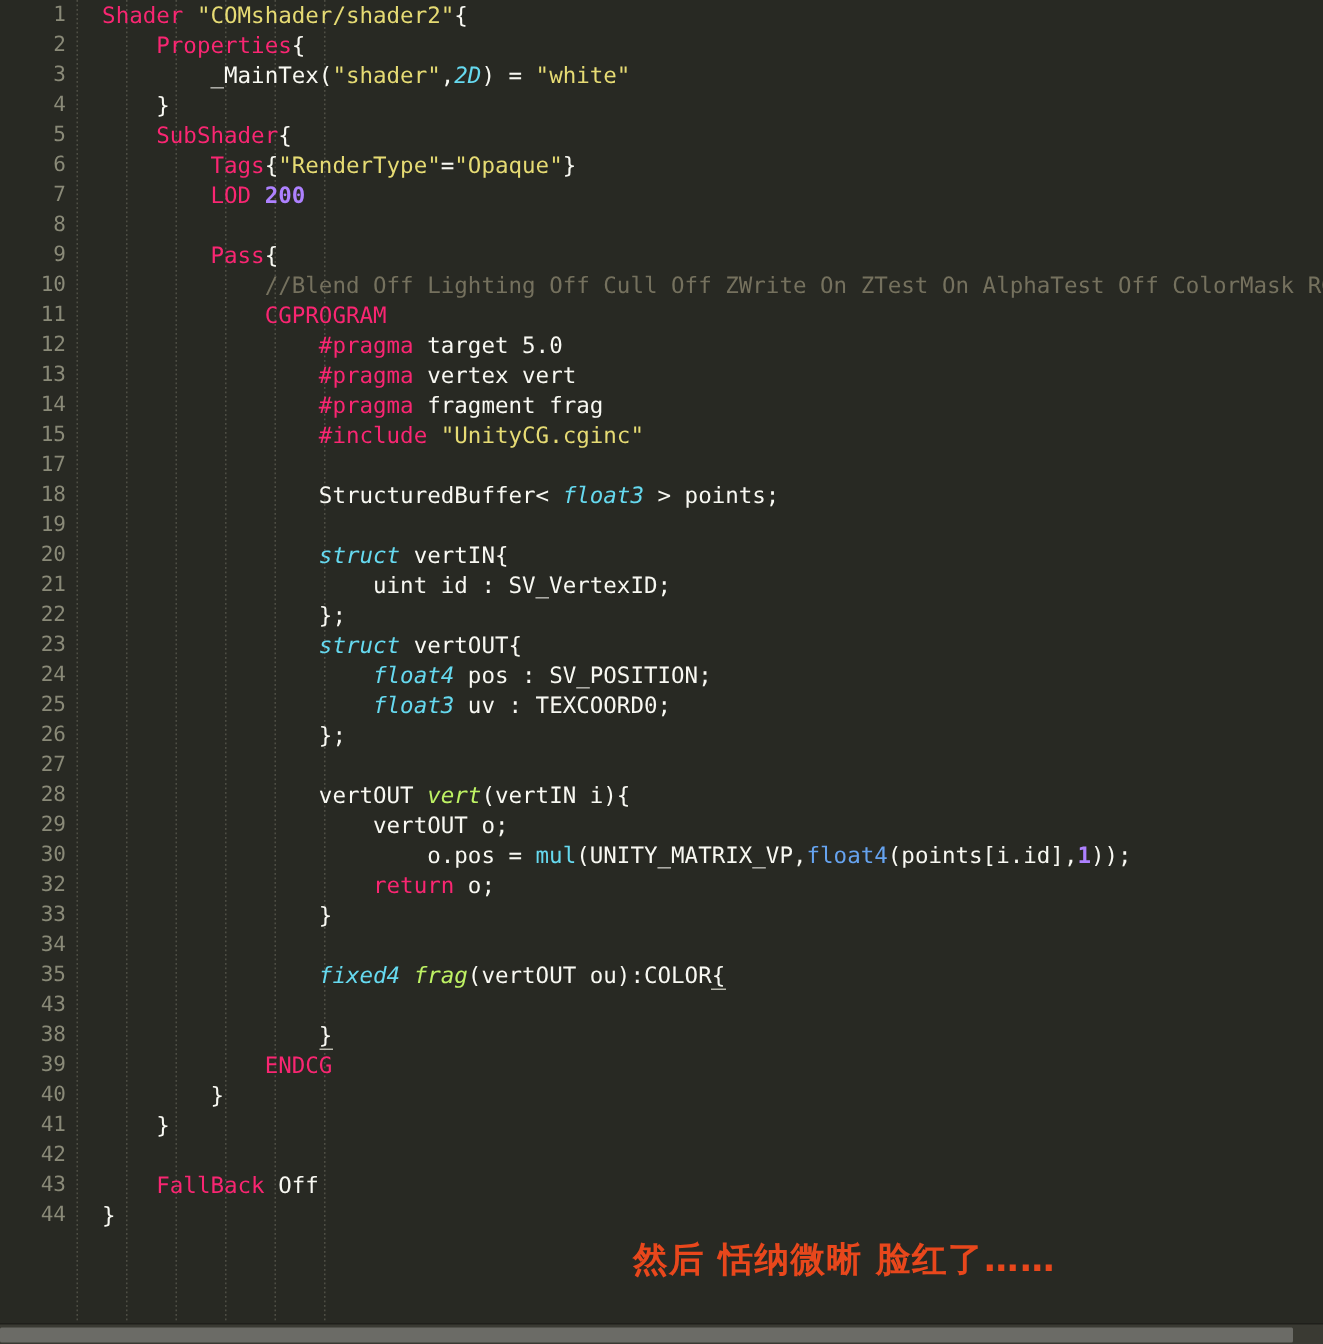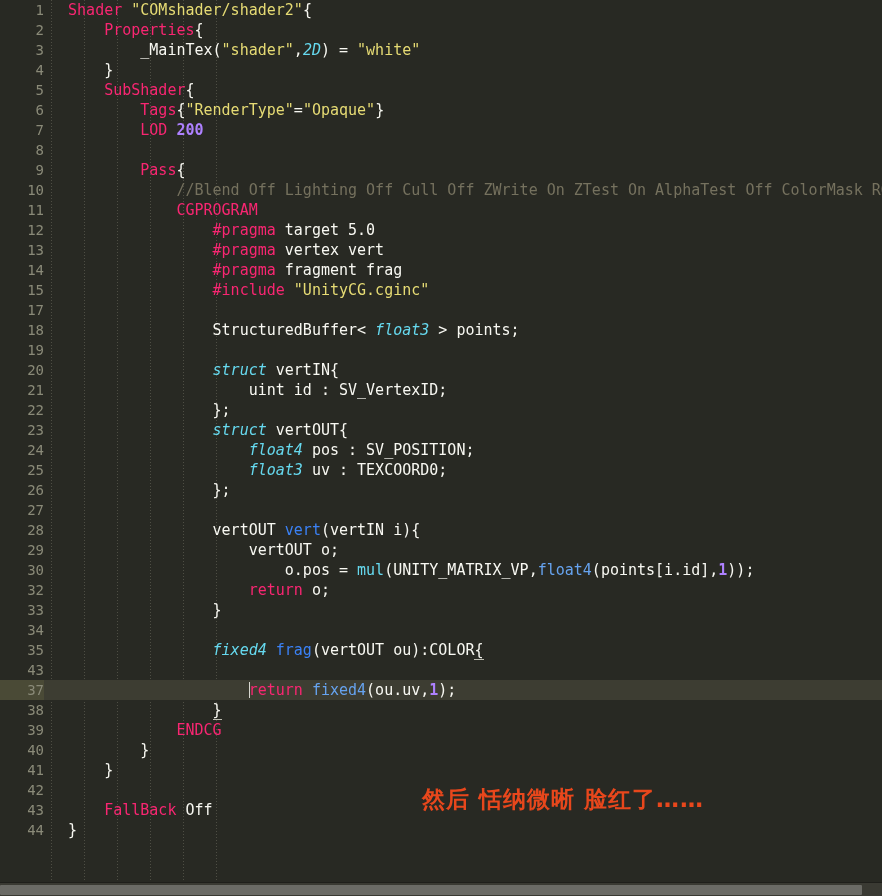--- a/index.html
+++ b/index.html
@@ -80,42 +80,42 @@
     background-image: linear-gradient(to bottom,
         #4e4e44 0px, #4e4e44 1px, transparent 1px, transparent 3px);
     background-size: 1px 3px;
   }
 
   
   .t-key     { color: #f92672; margin-top: 12px; }
   .t-str     { color: #e6db74; }
   .t-type    { color: #66d9ef; font-style: italic; }
   .t-typep   { color: #66d9ef; }
-  .t-func    { color: #3b82f6; }
+  .t-func    { color: #bef264; font-style: italic; }
   .t-num     { color: #ae81ff; font-weight: bold; }
   .t-com     { color: #75715e; }
   .t-plain   { color: #f8f8f2; }
   .t-blue    { color: #66a3ef; }
   .t-brace   { color: #f8f8f2; border-bottom: 1px solid #bcbcb0; }
 
   
   .caret {
     display: inline-block;
     width: 0;
     border-left: 1px solid #d8d8d0;
     height: 16px;
     vertical-align: -3px;
     margin-right: -1px;
   }
 
   
   #overlay-text {
     position: absolute;
     left: 422px;
-    top: 784px;
+    top: 824px;
     color: #e8471c;
     font-family: "DejaVu Sans", "Liberation Sans", sans-serif;
     font-size: 23px;
     font-weight: bold;
     letter-spacing: 1px;
     white-space: pre;
     user-select: none;
   }
 
   
@@ -181,21 +181,20 @@
       <div class="line"><div class="gutter">26</div><div class="line-body"><span class="t-plain">                  };</span></div></div>
       <div class="line"><div class="gutter">27</div><div class="line-body"><span class="t-plain"></span></div></div>
       <div class="line"><div class="gutter">28</div><div class="line-body"><span class="t-plain">                  vertOUT </span><span class="t-func">vert</span><span class="t-plain">(vertIN i){</span></div></div>
       <div class="line"><div class="gutter">29</div><div class="line-body"><span class="t-plain">                      vertOUT o;</span></div></div>
       <div class="line"><div class="gutter">30</div><div class="line-body"><span class="t-plain">                          o.pos = </span><span class="t-typep">mul</span><span class="t-plain">(UNITY_MATRIX_VP,</span><span class="t-blue">float4</span><span class="t-plain">(points[i.id],</span><span class="t-num">1</span><span class="t-plain">));</span></div></div>
       <div class="line"><div class="gutter">32</div><div class="line-body"><span class="t-plain">                      </span><span class="t-key">return</span><span class="t-plain"> o;</span></div></div>
       <div class="line"><div class="gutter">33</div><div class="line-body"><span class="t-plain">                  }</span></div></div>
       <div class="line"><div class="gutter">34</div><div class="line-body"><span class="t-plain"></span></div></div>
       <div class="line"><div class="gutter">35</div><div class="line-body"><span class="t-plain">                  </span><span class="t-type">fixed4</span><span class="t-plain"> </span><span class="t-func">frag</span><span class="t-plain">(vertOUT ou):COLOR</span><span class="t-brace">{</span></div></div>
       <div class="line"><div class="gutter">43</div><div class="line-body"><span class="t-plain"></span></div></div>
-      <div class="line active"><div class="gutter">37</div><div class="line-body"><span class="t-plain">                      </span><span class="caret"></span><span class="t-key">return</span><span class="t-plain"> </span><span class="t-blue">fixed4</span><span class="t-plain">(ou.uv,</span><span class="t-num">1</span><span class="t-plain">);</span></div></div>
       <div class="line"><div class="gutter">38</div><div class="line-body"><span class="t-plain">                  </span><span class="t-brace">}</span></div></div>
       <div class="line"><div class="gutter">39</div><div class="line-body"><span class="t-plain">              </span><span class="t-key">ENDCG</span></div></div>
       <div class="line"><div class="gutter">40</div><div class="line-body"><span class="t-plain">          }</span></div></div>
       <div class="line"><div class="gutter">41</div><div class="line-body"><span class="t-plain">      }</span></div></div>
       <div class="line"><div class="gutter">42</div><div class="line-body"><span class="t-plain"></span></div></div>
       <div class="line"><div class="gutter">43</div><div class="line-body"><span class="t-plain">      </span><span class="t-key">FallBack</span><span class="t-plain"> Off</span></div></div>
       <div class="line"><div class="gutter">44</div><div class="line-body"><span class="t-plain">  }</span></div></div>
     </div>
 
   <div id="overlay-text">然后 恬纳微晰 脸红了……</div>

